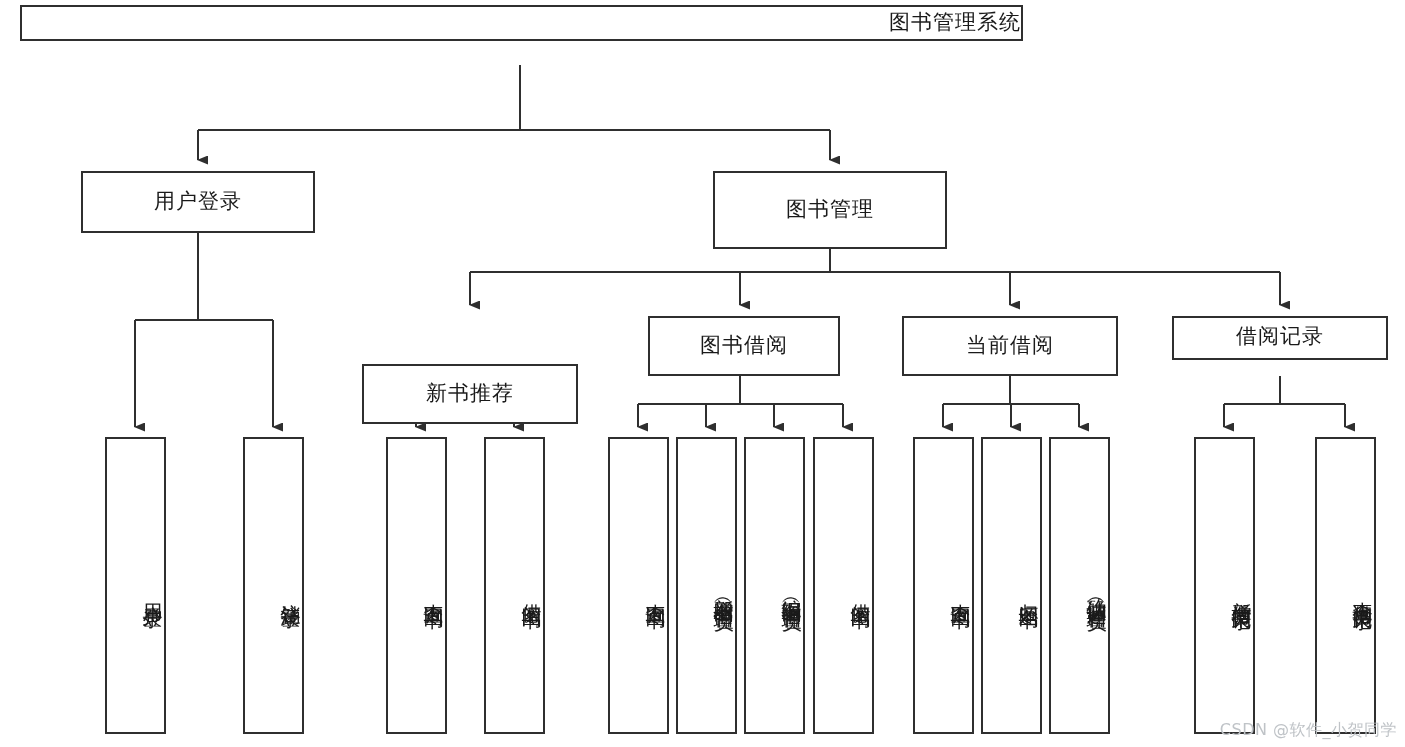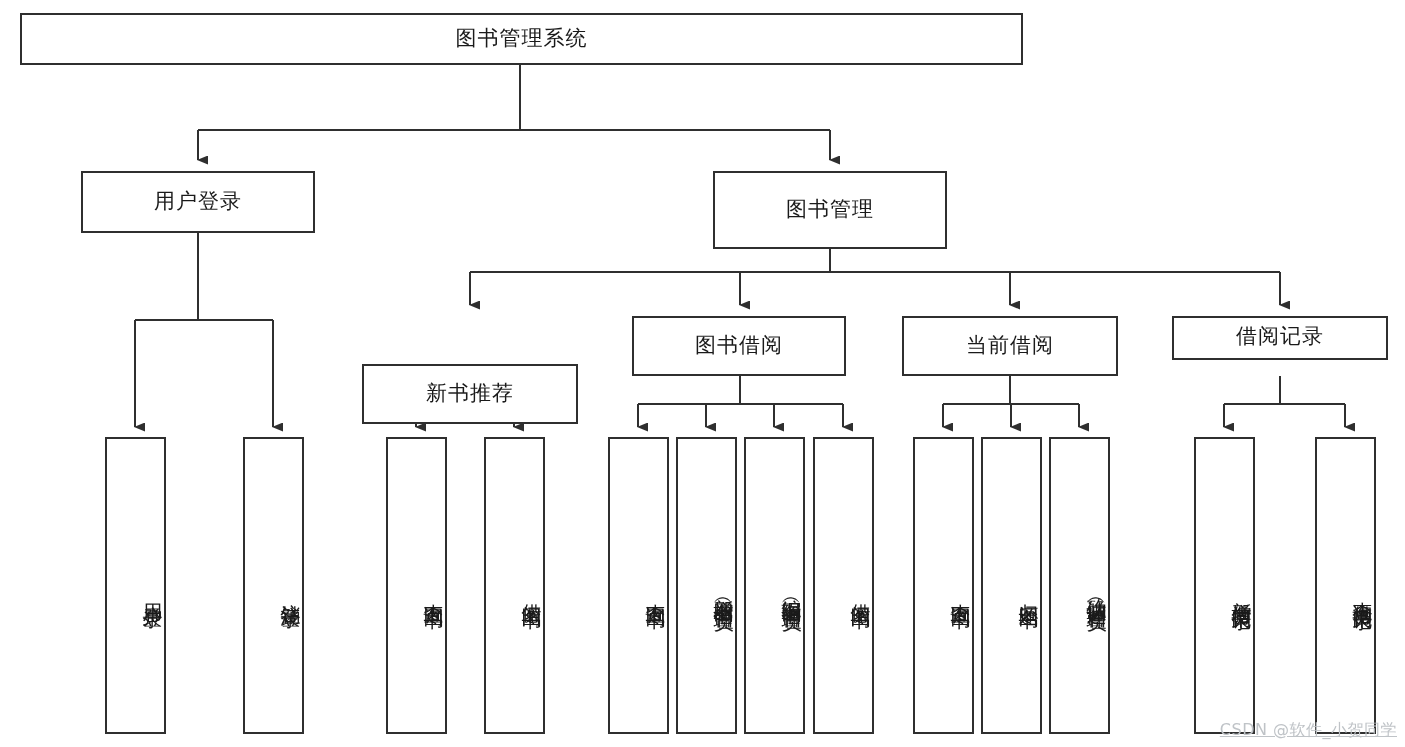--- a/index.html
+++ b/index.html
@@ -62,21 +62,20 @@
   }
   #watermark {
     position: absolute;
     right: 8px;
     bottom: 6px;
     font-size: 16px;
     color: #bfc3c7;
     letter-spacing: 0.5px;
     user-select: none;
     white-space: nowrap;
-    text-decoration: underline;
   }
 </style>
 </head>
 <body>
 
 <div id="diagram-root">
 
   <svg class="diagram-canvas" viewBox="0 0 1405 747">
     <defs>
       <marker id="arrowhead" markerWidth="9" markerHeight="11" refX="4.5" refY="10" orient="auto" markerUnits="userSpaceOnUse">
@@ -122,35 +121,35 @@
       <path d="M1011,404 L1011,427" marker-end="url(#arrowhead)"></path>
       <path d="M1079,404 L1079,427" marker-end="url(#arrowhead)"></path>
 
       <path d="M1280,376 L1280,404"></path>
       <path d="M1224,404 L1345,404"></path>
       <path d="M1224,404 L1224,427" marker-end="url(#arrowhead)"></path>
       <path d="M1345,404 L1345,427" marker-end="url(#arrowhead)"></path>
     </g>
   </svg>
 
-  <div class="node-box horizontal-label" style="left:20px; top:13px; width:1003px; height:52px;">
+  <div class="node-box horizontal-label" style="left:20px; top:5px; width:1003px; height:36px;justify-content:flex-end;">
     <span class="label-text">图书管理系统</span>
   </div>
 
   <div class="node-box horizontal-label" style="left:81px; top:171px; width:234px; height:62px;">
     <span class="label-text">用户登录</span>
   </div>
   <div class="node-box horizontal-label" style="left:713px; top:171px; width:234px; height:78px;">
     <span class="label-text">图书管理</span>
   </div>
 
   <div class="node-box horizontal-label" style="left:362px; top:316px; width:216px; height:60px;margin-top:48px;">
     <span class="label-text">新书推荐</span>
   </div>
-  <div class="node-box horizontal-label" style="left:632px; top:316px; width:214px; height:60px;">
+  <div class="node-box horizontal-label" style="left:648px; top:316px; width:192px; height:60px;">
     <span class="label-text">图书借阅</span>
   </div>
   <div class="node-box horizontal-label" style="left:902px; top:316px; width:216px; height:60px;align-items:center;">
     <span class="label-text">当前借阅</span>
   </div>
   <div class="node-box horizontal-label" style="left:1172px; top:316px; width:216px; height:44px;font-family:Liberation Mono, monospace;">
     <span class="label-text">借阅记录</span>
   </div>
 
   <div class="node-box vertical-label" style="left:105px; top:437px; width:61px; height:297px;">

